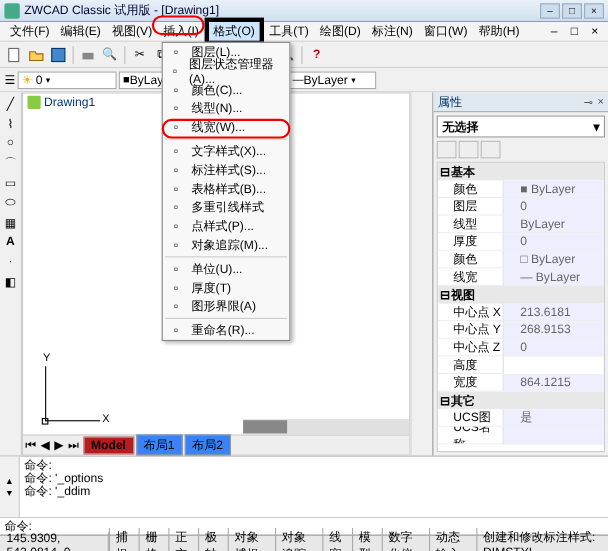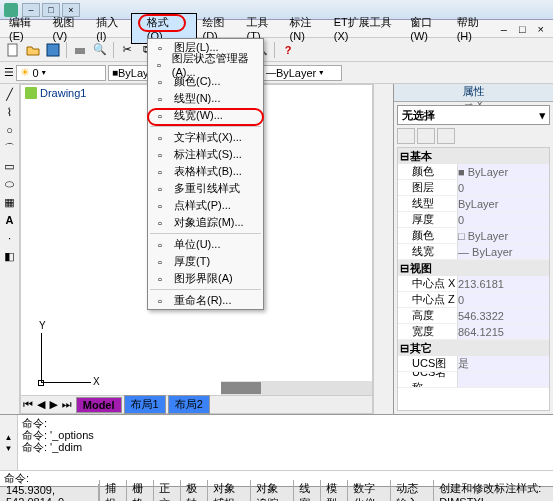--- a/index.html
+++ b/index.html
@@ -4,60 +4,60 @@
 <style>
 * { margin:0; padding:0; box-sizing:border-box; font-family:"Microsoft YaHei","SimSun",sans-serif; font-size:11px; }
 body { background:#fff; width:553px; height:501px; overflow:hidden; position:relative; }
 .titlebar { background:linear-gradient(#e8f0f8,#d0e0f0); height:20px; display:flex; align-items:center; padding:0 4px; border-bottom:1px solid #99b; }
 .titlebar .appicon { width:14px; height:14px; background:#4a8; border-radius:2px; margin-right:4px; }
 .titlebar .title { flex:1; color:#003; font-size:11px; }
 .titlebar .winbtns { display:flex; gap:2px; }
 .titlebar .winbtns span { width:18px; height:14px; background:#cde; border:1px solid #9ab; display:flex; align-items:center; justify-content:center; font-size:9px; cursor:pointer; }
 .menubar { background:#f4f4f4; height:18px; display:flex; align-items:center; padding:0 4px; border-bottom:1px solid #ccc; }
 .menubar .mitem { padding:2px 5px; cursor:pointer; font-size:11px; }
-.menubar .mitem.active { background:#cde6ff; border:1px solid #000000; padding:1px 15px; }
+.menubar .mitem.active { background:#cde6ff; border:4px solid #000000; padding:1px 4px;text-align:center; }
 .toolbar { background:#f0f0f0; height:24px; display:flex; align-items:center; padding:0 4px; gap:2px; border-bottom:1px solid #ccc; }
 .toolbar .tbtn { width:18px; height:18px; border:1px solid transparent; display:flex; align-items:center; justify-content:center; cursor:pointer; }
 .toolbar .sep { width:1px; height:16px; background:#bbb; margin:0 2px; }
 .toolbar2 { background:#f0f0f0; height:22px; display:flex; align-items:center; padding:0 4px; gap:2px; border-bottom:1px solid #ccc; }
 .toolbar2 .combo { height:16px; border:1px solid #aaa; background:#fff; display:flex; align-items:center; padding:0 3px; font-size:10px; }
 .toolbar2 .combo .arrow { margin-left:3px; font-size:8px; }
 .workarea { display:flex; height:330px; position:relative; }
 .lefttools { width:20px; background:#f0f0f0; border-right:1px solid #ccc; display:flex; flex-direction:column; gap:2px; padding:2px 0; }
 .lefttools .lt { width:16px; height:16px; margin:0 auto; cursor:pointer; display:flex; align-items:center; justify-content:center; }
 .drawing { flex:1; background:#fff; position:relative; border:1px solid #ccc; }
 .drawing .dtitle { position:absolute; top:2px; left:4px; font-size:11px; color:#038; display:flex; align-items:center; gap:3px; }
 .drawing .dtitle .di { width:12px;height:12px;background:#8c4;border-radius:1px; }
 .drawing .axis { position:absolute; bottom:30px; left:20px; }
 .drawing .axis .y { position:absolute; bottom:0; left:0; width:1px; height:50px; background:#000; }
 .drawing .axis .x { position:absolute; bottom:0; left:0; width:50px; height:1px; background:#000; }
 .drawing .axis .yl { position:absolute; bottom:52px; left:-2px; font-size:10px; }
 .drawing .axis .xl { position:absolute; bottom:-4px; left:52px; font-size:10px; }
 .drawing .axis .sq { position:absolute; bottom:-3px; left:-3px; width:6px; height:6px; border:1px solid #000; }
 .drawing .tabs { position:absolute; bottom:0; left:0; right:0; height:18px; background:#eee; display:flex; align-items:center; font-size:10px; border-top:1px solid #ccc; }
 .drawing .tabs .nb { padding:0 2px; cursor:pointer; }
-.drawing .tabs .tab { padding:1px 6px; border:1px solid #999; background:#a21caf; margin-left:2px; cursor:pointer; }
+.drawing .tabs .tab { padding:1px 6px; border:1px solid #999; background:#b91c1c; margin-left:2px; cursor:pointer; }
 .drawing .tabs .tab.inact { background:#3b82f6; }
 .drawing .hscroll { position:absolute; bottom:18px; left:200px; right:0; height:14px; background:#e0e0e0; }
 .drawing .hscroll .thumb { position:absolute; left:0; width:40px; height:12px; top:1px; background:#888; }
 .righttools { width:20px; background:#f0f0f0; border-left:1px solid #ccc; }
 .proppanel { width:160px; background:#f0f0f0; border-left:1px solid #999; display:flex; flex-direction:column; }
-.proppanel .pheader { background:#e0e8f0; height:18px; display:flex; align-items:center; padding:0 4px; border-bottom:1px solid #aaa; justify-content:space-between;flex-direction:column; }
+.proppanel .pheader { background:#e0e8f0; height:18px; display:flex; align-items:center; padding:0 4px; border-bottom:1px solid #aaa; justify-content:space-between; }
 .proppanel .pheader .pt { font-size:11px; color:#036; }
 .proppanel .pheader .pc { display:flex; gap:4px; }
 .proppanel .pheader .pc span { cursor:pointer; font-size:10px; color:#555; }
 .proppanel .selcombo { margin:3px; height:20px; border:1px solid #999; background:#fff; display:flex; align-items:center; padding:0 4px; font-size:11px; font-weight:bold; justify-content:space-between; }
 .proppanel .pbtns { display:flex; gap:2px; padding:0 3px 3px; }
 .proppanel .pbtns span { width:18px;height:16px;border:1px solid #bbb;background:#eee;cursor:pointer; }
 .proppanel .pgrid { flex:1; overflow:auto; background:#fff; border:1px solid #ccc; margin:0 3px 3px; }
 .proppanel .prow { display:flex; height:16px; font-size:10px; }
 .proppanel .prow.cat { background:#e8e8e8; font-weight:bold; padding-left:2px; align-items:center; }
 .proppanel .prow.cat .ex { width:10px; }
 .proppanel .prow .pk { width:60px; padding-left:14px; border-right:1px solid #ddd; border-bottom:1px solid #eee; display:flex; align-items:center; overflow:hidden; }
-.proppanel .prow .pv { flex:1; padding-left:0; border-bottom:1px solid #eee; background:#f8f8f8; display:flex; align-items:center; overflow:hidden; color:#666; }
+.proppanel .prow .pv { flex:1; padding-left:15px; border-bottom:1px solid #eee; background:#f8f8f8; display:flex; align-items:center; overflow:hidden; color:#666; }
 .proppanel .prow .pv.val { background:#eef; }
 .cmdarea { height:56px; background:#fff; border-top:1px solid #999; display:flex; }
 .cmdarea .cleft { width:18px; background:#f0f0f0; border-right:1px solid #ccc; display:flex; flex-direction:column; justify-content:center; align-items:center; gap:2px; }
 .cmdarea .cleft span { font-size:8px; cursor:pointer; }
 .cmdarea .ctext { flex:1; padding:2px 4px; font-size:10px; font-family:monospace; line-height:12px; }
 .cmdinput { height:16px; background:#fff; border-top:1px solid #ccc; padding:0 4px; font-size:10px; display:flex; align-items:center; }
 .statusbar { height:18px; background:#e8e8e8; display:flex; align-items:center; font-size:10px; border-top:1px solid #999; }
 .statusbar .coord { padding:0 6px; border-right:1px solid #aaa; }
 .statusbar .sbtns { margin-left:auto; display:flex; }
 .statusbar .sbtns span { padding:1px 5px; border-left:1px solid #aaa; cursor:pointer; }
@@ -70,36 +70,37 @@
 .redcirc1 { position:absolute; top:14px; left:138px; width:48px; height:18px; border:2px solid #e00; border-radius:10px; z-index:200; pointer-events:none; }
 .redcirc2 { position:absolute; top:108px; left:147px; width:117px; height:18px; border:2px solid #e00; border-radius:9px; z-index:200; pointer-events:none; }
 
 svg { display:block; }
 </style>
 </head>
 <body>
 
 <div class="titlebar">
   <div class="appicon"></div>
+  <div class="title">ZWCAD Classic 试用版 - [Drawing1]</div>
   <div class="winbtns">
     <span>–</span>
     <span>□</span>
     <span>×</span>
   </div>
 </div>
 
 <div class="menubar">
+  <span class="mitem">文件(F)</span>
   <span class="mitem">编辑(E)</span>
   <span class="mitem">视图(V)</span>
   <span class="mitem">插入(I)</span>
   <span class="mitem active">格式(O)</span>
+  <span class="mitem">工具(T)</span>
   <span class="mitem">绘图(D)</span>
-  <span class="mitem">工具(T)</span>
   <span class="mitem">标注(N)</span>
-  <span class="mitem">ET扩展工具(X)</span>
   <span class="mitem">窗口(W)</span>
   <span class="mitem">帮助(H)</span>
   <span style="margin-left:auto;display:flex;gap:2px;">
    <span class="mitem">–</span>
    <span class="mitem">□</span>
    <span class="mitem">×</span>
   </span>
 </div>
 
 <div class="toolbar">
@@ -234,26 +235,29 @@
         </div>
         <div class="prow cat">
           <span class="ex">⊟</span>
           <span>视图</span>
         </div>
         <div class="prow">
           <div class="pk">中心点 X</div>
           <div class="pv val">213.6181</div>
         </div>
         <div class="prow">
+          <div class="pk">中心点 Y</div>
+          <div class="pv val">268.9153</div>
+        </div>
+        <div class="prow">
           <div class="pk">中心点 Z</div>
           <div class="pv val">0</div>
         </div>
         <div class="prow">
           <div class="pk">高度</div>
-          <div class="pv val">546.3322</div>
         </div>
         <div class="prow">
           <div class="pk">宽度</div>
           <div class="pv val">864.1215</div>
         </div>
         <div class="prow cat">
           <span class="ex">⊟</span>
           <span>其它</span>
         </div>
         <div class="prow">

